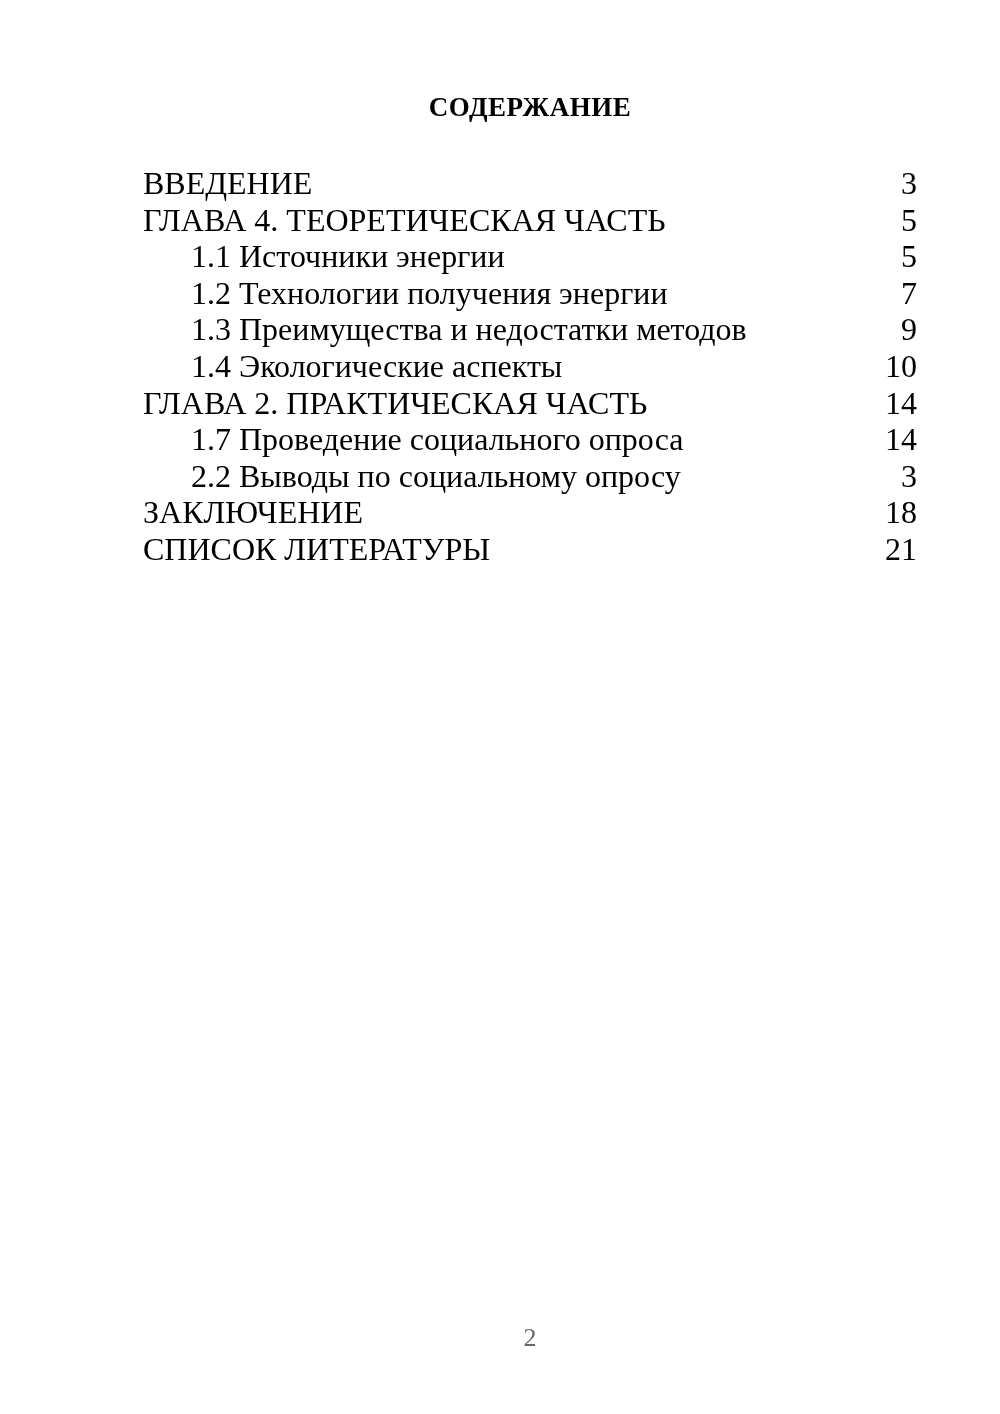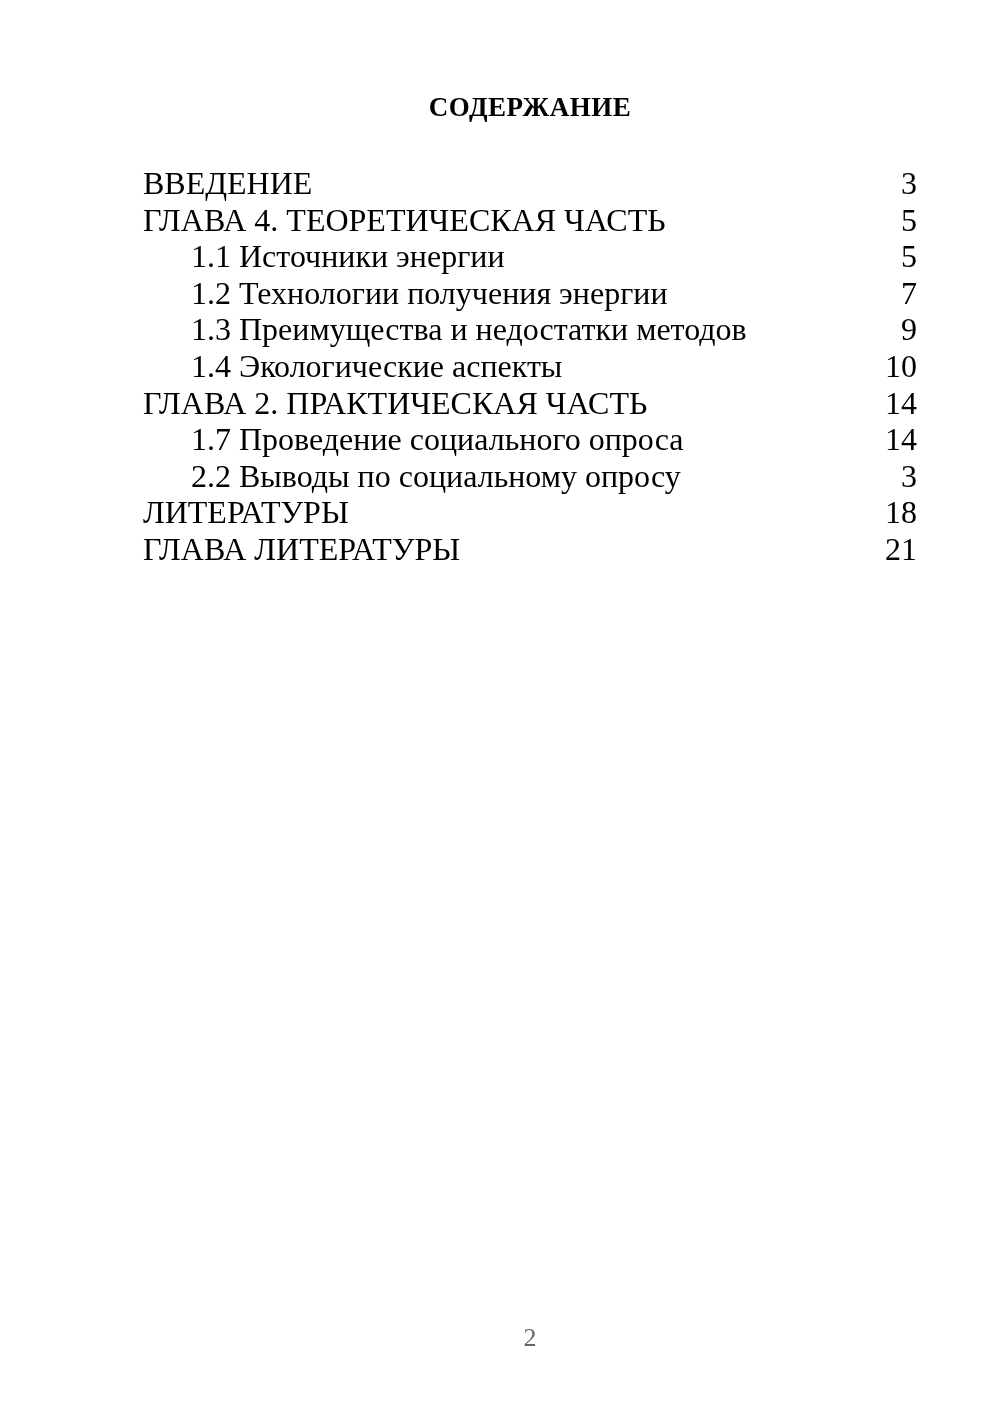--- a/index.html
+++ b/index.html
@@ -112,25 +112,25 @@
     <span class="toc-label">1.7 Проведение социального опроса</span>
     <span class="toc-page">14</span>
   </div>
 
   <div class="toc-row level-1">
     <span class="toc-label">2.2 Выводы по социальному опросу</span>
     <span class="toc-page">3</span>
   </div>
 
   <div class="toc-row level-0">
-    <span class="toc-label">ЛИТЕРАТУРЫ</span>
+    <span class="toc-label">ЗАКЛЮЧЕНИЕ</span>
     <span class="toc-page">18</span>
   </div>
 
   <div class="toc-row level-0">
-    <span class="toc-label">ГЛАВА ЛИТЕРАТУРЫ</span>
+    <span class="toc-label">СПИСОК ЛИТЕРАТУРЫ</span>
     <span class="toc-page">21</span>
   </div>
 </div>
   </div>
 
   <div class="folio">2</div>
 </div>
 
 </body></html>

